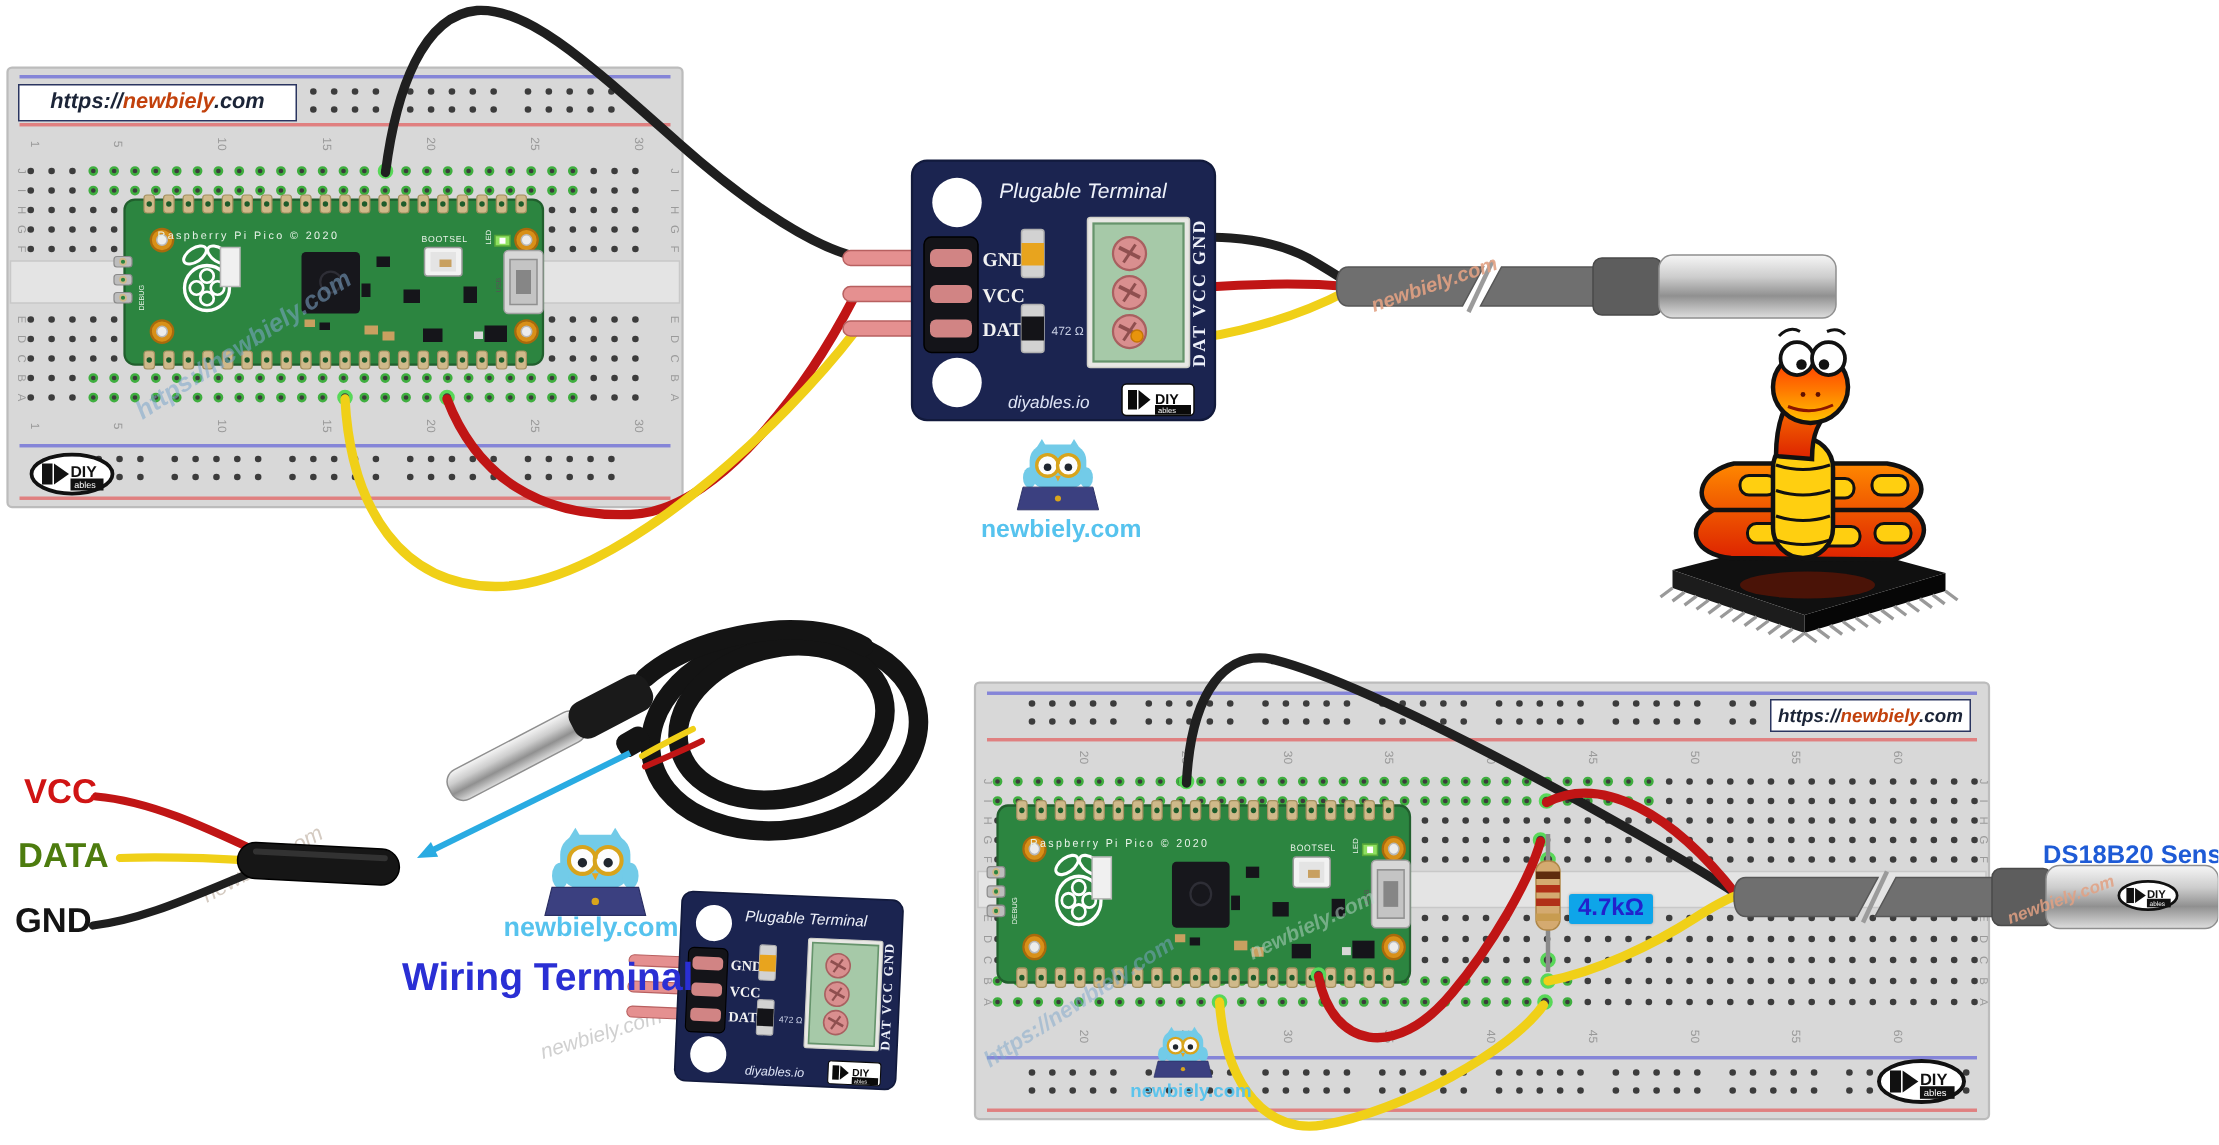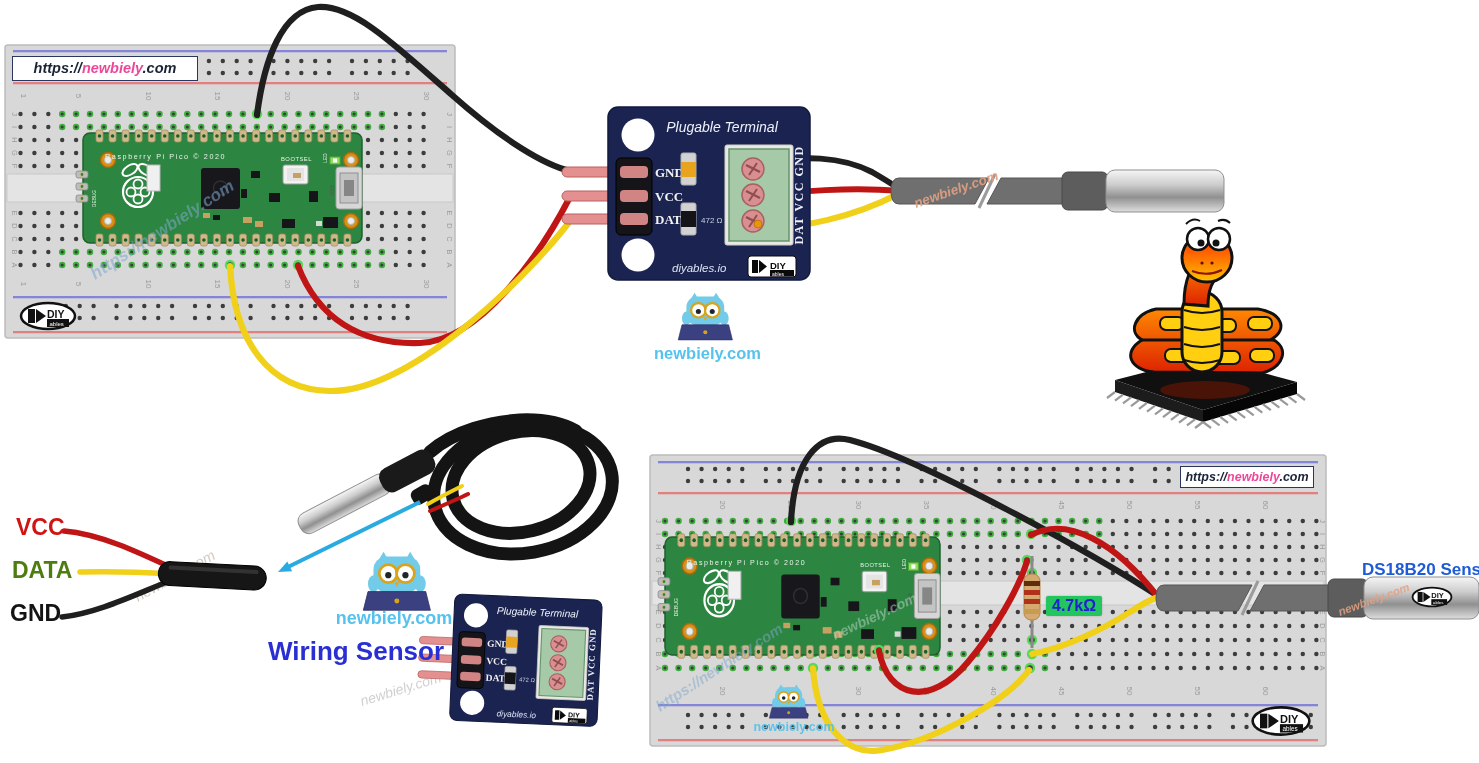--- a/index.html
+++ b/index.html
@@ -2,34 +2,34 @@
 <html><head>
 <meta charset="utf-8">
 <style>
   html,body{margin:0;padding:0;background:#fff;}
   #stage{position:relative;width:1479px;height:763px;background:#fff;overflow:hidden;
          font-family:"Liberation Sans",sans-serif;}
   #scene{position:absolute;left:0;top:0;}
   .ov{position:absolute;white-space:nowrap;}
   .urlbox{background:#ffffff;border:1px solid #2a3560;text-align:center;
           font-style:italic;font-weight:bold;color:#1b2437;}
-  .urlbox .site{color:#ec4899;}
+  .urlbox .site{color:#c2410c;}
   #url1{left:12px;top:56px;width:184px;height:23px;line-height:23px;font-size:14.5px;}
   #url2{left:1180px;top:466px;width:132px;height:20px;line-height:20px;font-size:12.5px;border-width:1.5px;}
   .nbly{color:#56c3ee;font-weight:bold;text-align:center;}
   #nbly1{left:645px;top:344px;width:125px;font-size:16.5px;}
   #nbly2{left:328px;top:608px;width:132px;font-size:18px;}
   #nbly3{left:744px;top:720px;width:100px;font-size:12.5px;opacity:.95;}
   .wlabel{font-weight:bold;font-size:23px;}
   #lblVCC{left:16px;top:514px;color:#d01414;}
   #lblDATA{left:12px;top:557px;color:#4d7c0f;}
   #lblGND{left:10px;top:600px;color:#141414;}
   #lblAdapter{left:268px;top:636px;font-size:26px;font-weight:bold;color:#2a2fd4;}
   #lblSensor{left:1362px;top:560px;font-size:17px;font-weight:bold;color:#1e5bd6;}
-  #lblR47{left:1046px;top:596px;background:#22c55e;border-radius:2px;padding:1px 6px;
+  #lblR47{left:1046px;top:596px;background:#0ea5e9;border-radius:2px;padding:1px 6px;
           font-size:16px;font-weight:bold;color:#2222cc;box-shadow:0 0 2px rgba(0,0,0,.25);}
 </style>
 </head>
 <body>
 
 <div id="stage">
   <svg id="scene" width="1479" height="763" viewBox="0 0 1479 763">
     <defs>
       <linearGradient id="metalGrad" x1="0" y1="0" x2="0" y2="1">
         <stop offset="0" stop-color="#f6f6f6"></stop>
@@ -1756,16 +1756,16 @@
   </div>
 
   <div id="nbly1" class="ov nbly">newbiely.com</div>
   <div id="nbly2" class="ov nbly">newbiely.com</div>
   <div id="nbly3" class="ov nbly">newbiely.com</div>
 
   <div id="lblVCC" class="ov wlabel">VCC</div>
   <div id="lblDATA" class="ov wlabel">DATA</div>
   <div id="lblGND" class="ov wlabel">GND</div>
 
-  <div id="lblAdapter" class="ov">Wiring Sensor</div>
+  <div id="lblAdapter" class="ov">Wiring Terminal</div>
   <div id="lblSensor" class="ov">DS18B20 Sensor</div>
   <div id="lblR47" class="ov">4.7kΩ</div>
 </div>
 
 </body></html>

